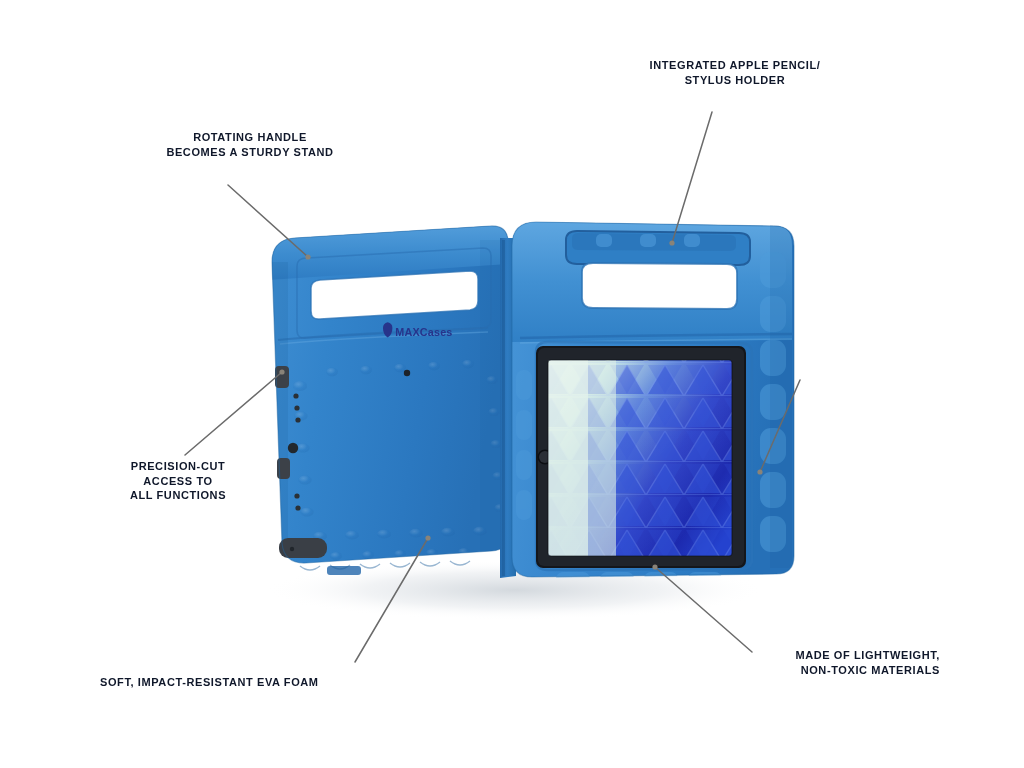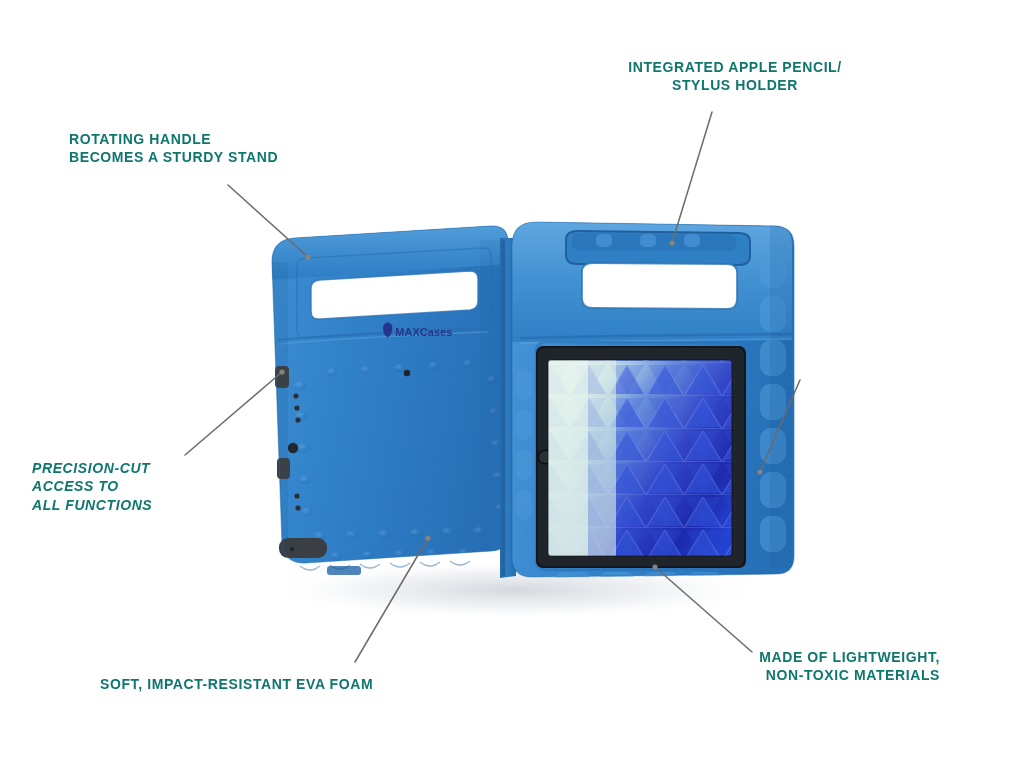--- a/index.html
+++ b/index.html
@@ -9,34 +9,34 @@
     background:#ffffff;
     font-family:"Liberation Sans","DejaVu Sans",sans-serif;
     overflow:hidden;
     position:relative;
   }
   #stage{position:absolute;inset:0;width:1024px;height:768px;}
 
   
   .callout{
     position:absolute;
-    color:#0f766e;
+    color:#0f172a;
     font-weight:bold;
-    font-size:14px;
+    font-size:11px;
     letter-spacing:0.6px;
     line-height:1.32;
     text-transform:uppercase;
     white-space:pre-line;
     pointer-events:none;
   }
 
   .c-pencil{left:520px;top:58px;width:430px;text-align:center;}
-  .c-handle{left:69px;top:130px;width:380px;text-align:left;}
+  .c-handle{left:60px;top:130px;width:380px;text-align:center;}
   .c-bezel {left:790px;top:294px;width:215px;text-align:center;}
-  .c-precision{left:32px;top:459px;width:260px;font-style:italic;}
+  .c-precision{left:48px;top:459px;width:260px;text-align:center;}
   .c-eva  {left:100px;top:675px;width:500px;text-align:left;}
   .c-light{left:620px;top:648px;width:320px;text-align:right;}
 
   
   #leaders{position:absolute;left:0;top:0;width:1024px;height:768px;pointer-events:none;}
 
   
   #product{position:absolute;left:0;top:0;width:1024px;height:768px;}
 </style>
 </head>

